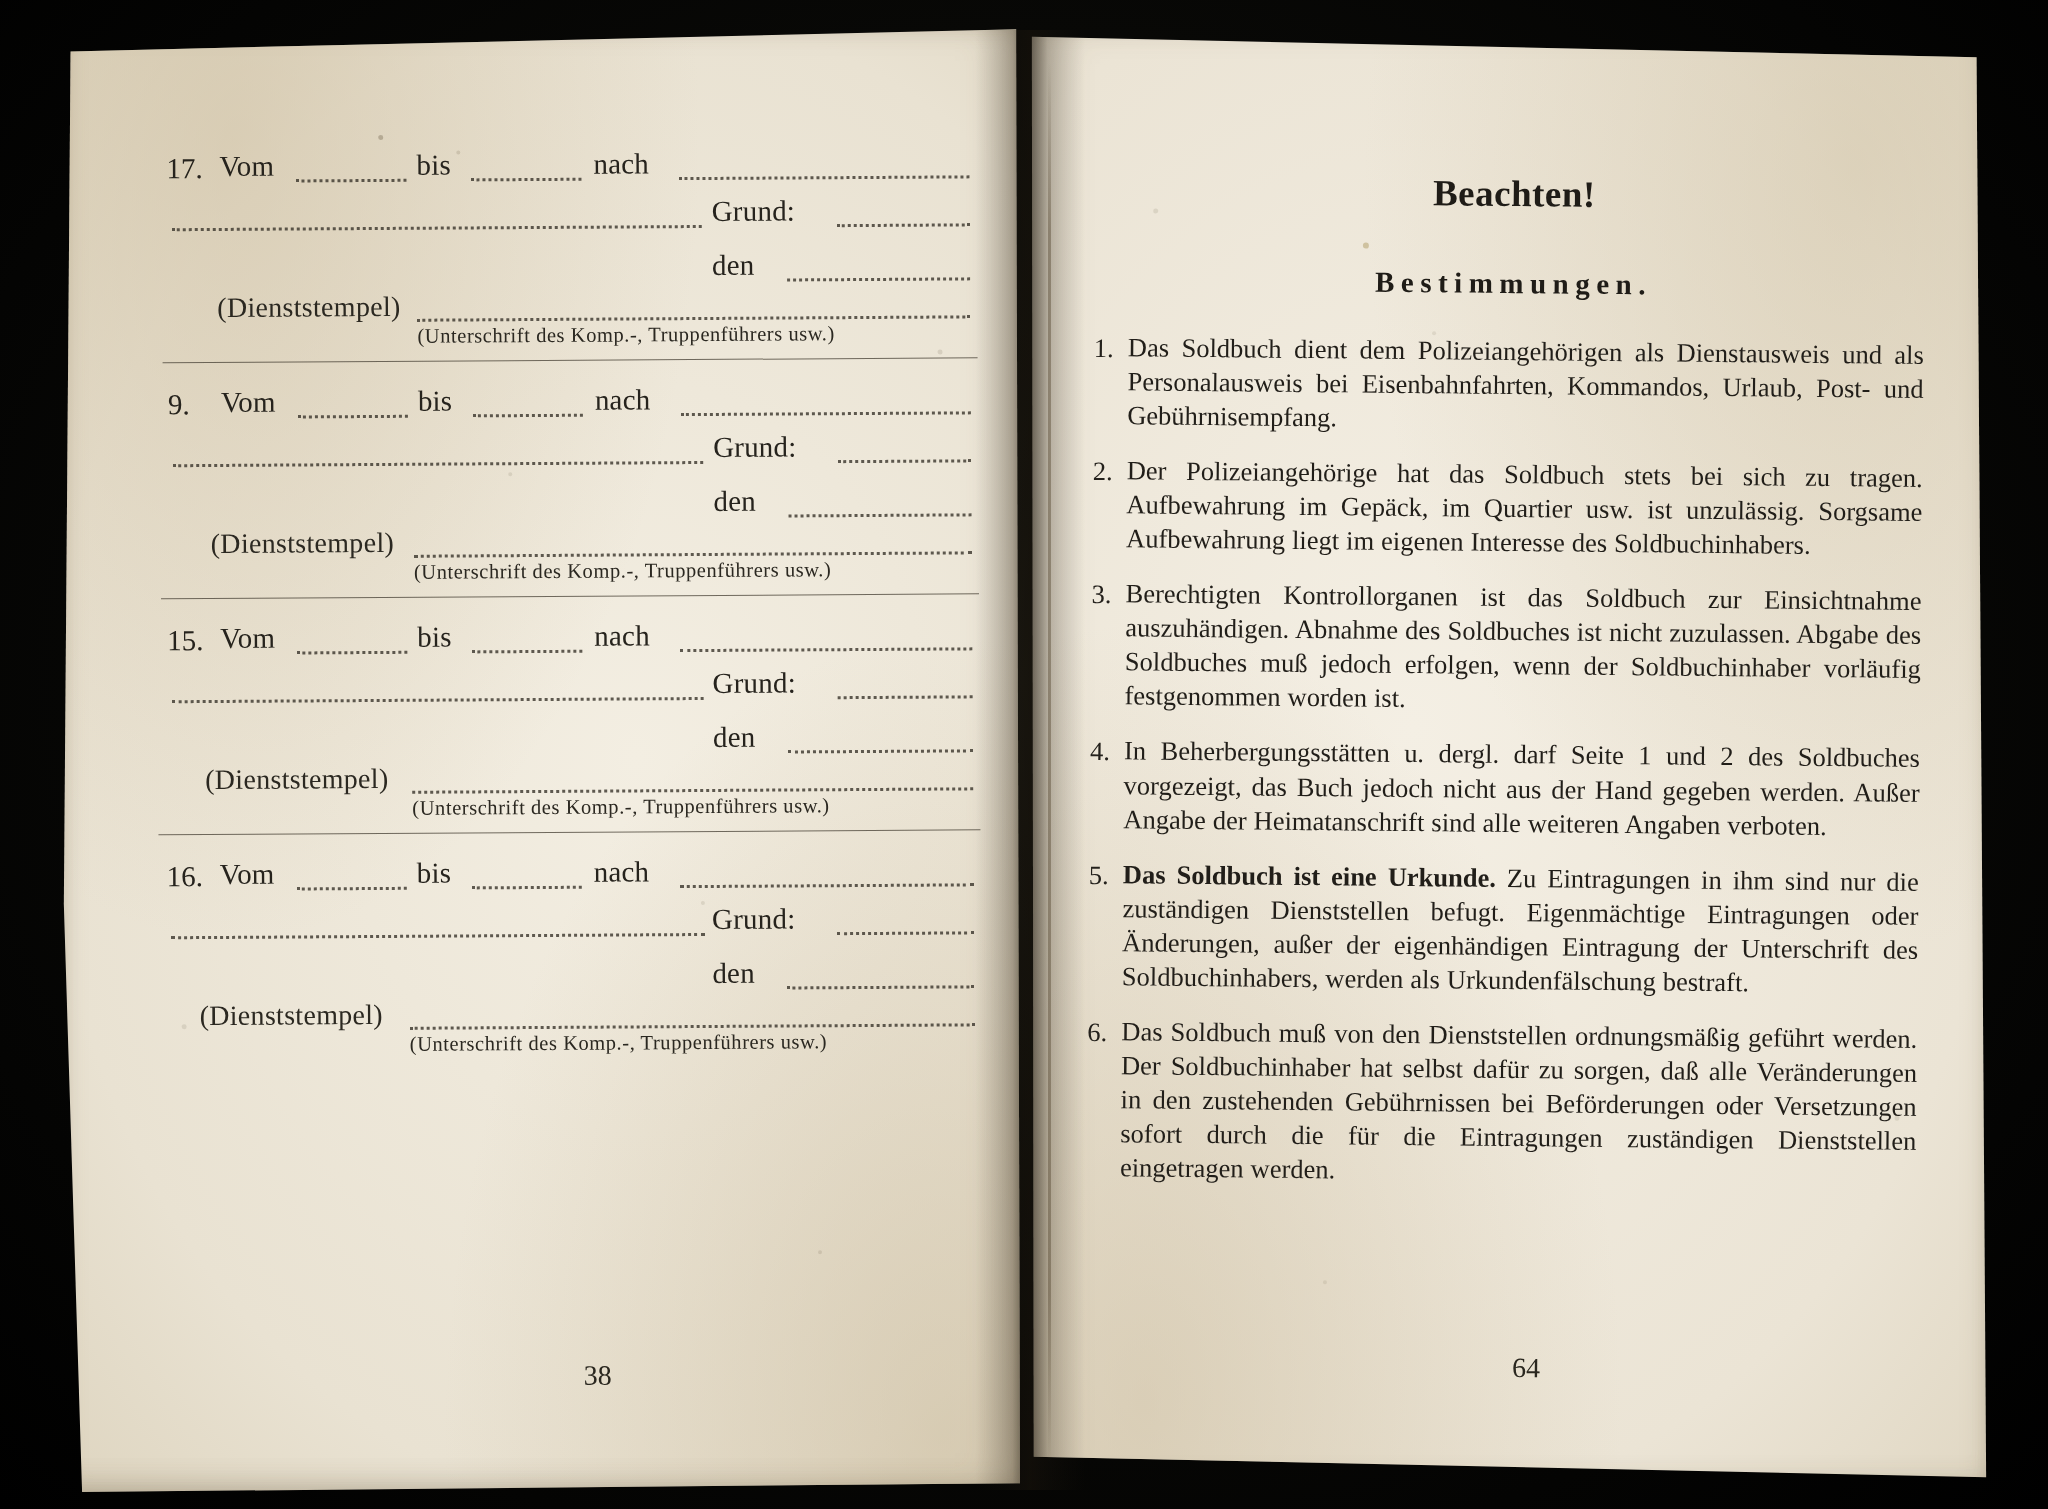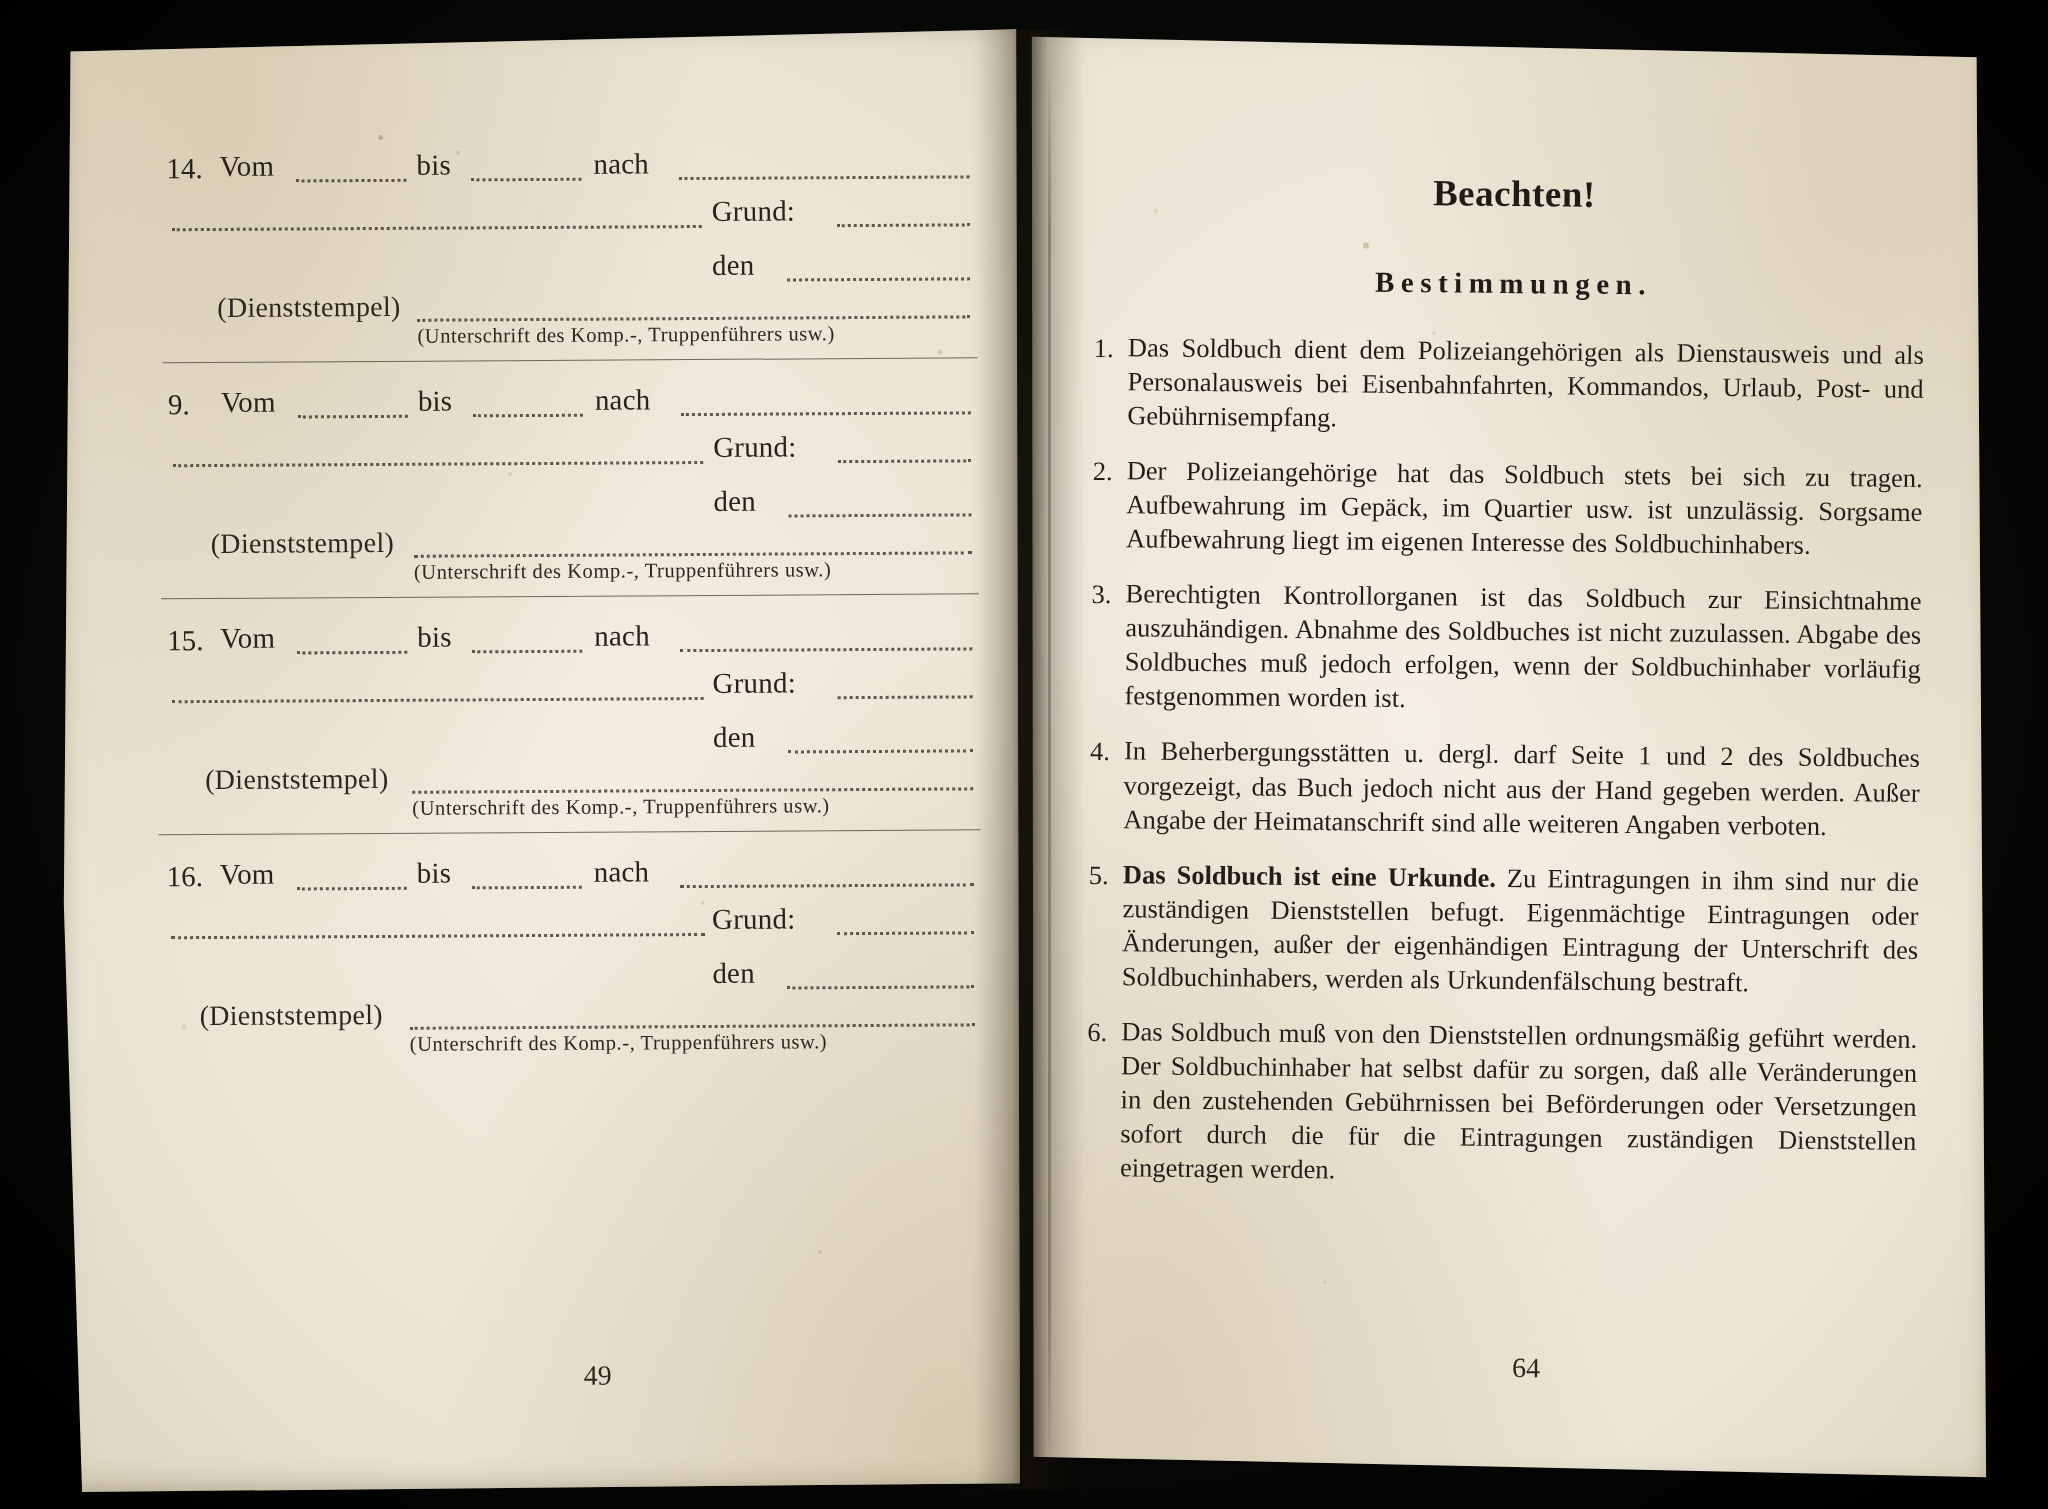--- a/index.html
+++ b/index.html
@@ -107,21 +107,21 @@
 
 <div id="backdrop"></div>
 
 <div id="book">
 
   <div class="page" id="page-left">
     <div id="left-content">
 
       <div class="entry" style="top:120px;">
         <div class="row">
-          <span class="num ink" style="left:110px;top:8px;">14.</span>
+          <span class="num ink" style="left:110px;top:8px;">17.</span>
           <span class="lbl" style="left:163px;top:8px;">Vom</span>
           <span class="dots" style="left:240px;width:110px;"></span>
           <span class="lbl" style="left:360px;top:8px;">bis</span>
           <span class="dots" style="left:415px;width:110px;"></span>
           <span class="lbl" style="left:537px;top:8px;">nach</span>
           <span class="dots" style="left:623px;width:290px;"></span>
         </div>
         <div class="row">
           <span class="dots" style="left:115px;width:530px;"></span>
           <span class="lbl" style="left:655px;top:8px;">Grund:</span>
@@ -204,21 +204,21 @@
         </div>
         <div class="row">
           <span class="lbl" style="left:651px;top:14px;">den</span>
           <span class="dots" style="left:726px;width:187px;bottom:3px;"></span>
         </div>
         <span class="smallcap" style="left:138px;top:148px;">(Dienststempel)</span>
         <span class="dots" style="left:348px;top:175px;width:565px;"></span>
         <span class="sigcap" style="left:348px;top:182px;">(Unterschrift des Komp.-, Truppenführers usw.)</span>
       </div>
 
-      <span class="pagenum" style="left:520px;top:1338px;">49</span>
+      <span class="pagenum" style="left:520px;top:1338px;">38</span>
 
       <div class="speck" style="left:322px;top:112px;width:5px;height:5px;"></div>
       <div class="speck" style="left:400px;top:128px;width:4px;height:4px;opacity:.5;"></div>
       <div class="speck" style="left:880px;top:330px;width:5px;height:5px;opacity:.45;"></div>
       <div class="speck" style="left:450px;top:450px;width:4px;height:4px;opacity:.4;"></div>
       <div class="speck" style="left:170px;top:620px;width:4px;height:4px;opacity:.35;"></div>
       <div class="speck" style="left:640px;top:880px;width:4px;height:4px;opacity:.4;"></div>
       <div class="speck" style="left:120px;top:1000px;width:5px;height:5px;opacity:.4;"></div>
       <div class="speck" style="left:755px;top:1230px;width:4px;height:4px;opacity:.45;"></div>
     </div>

